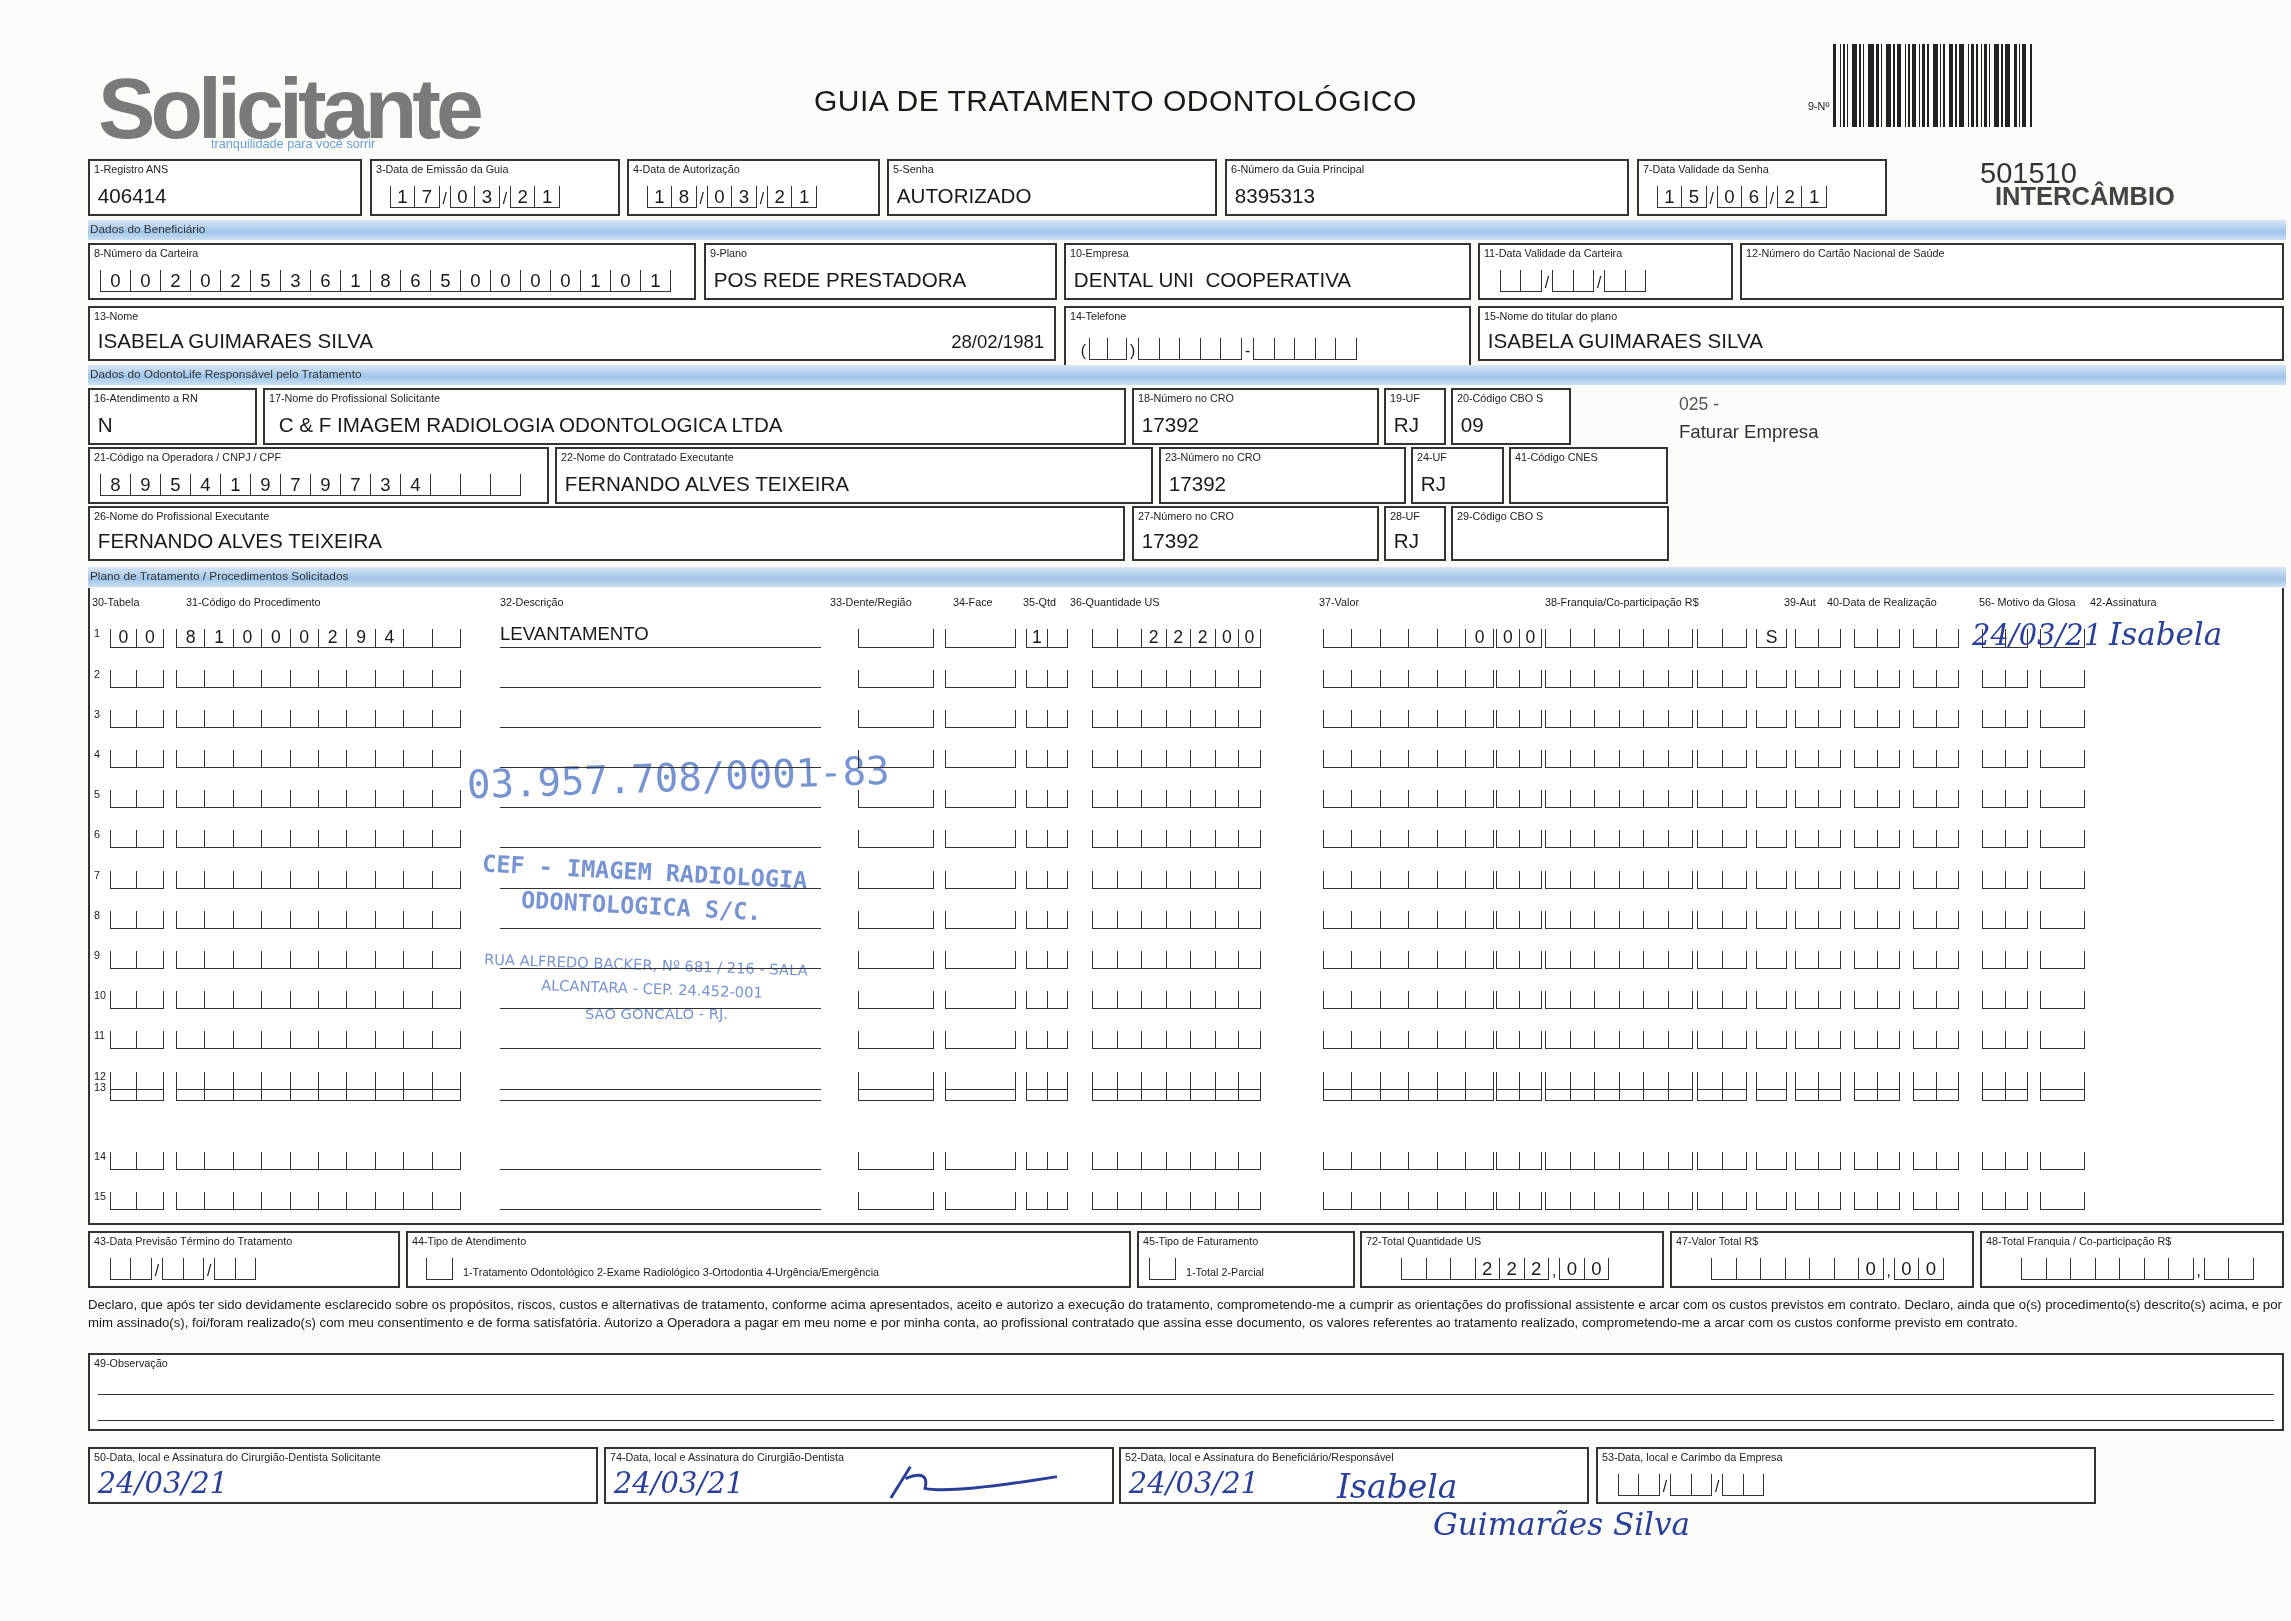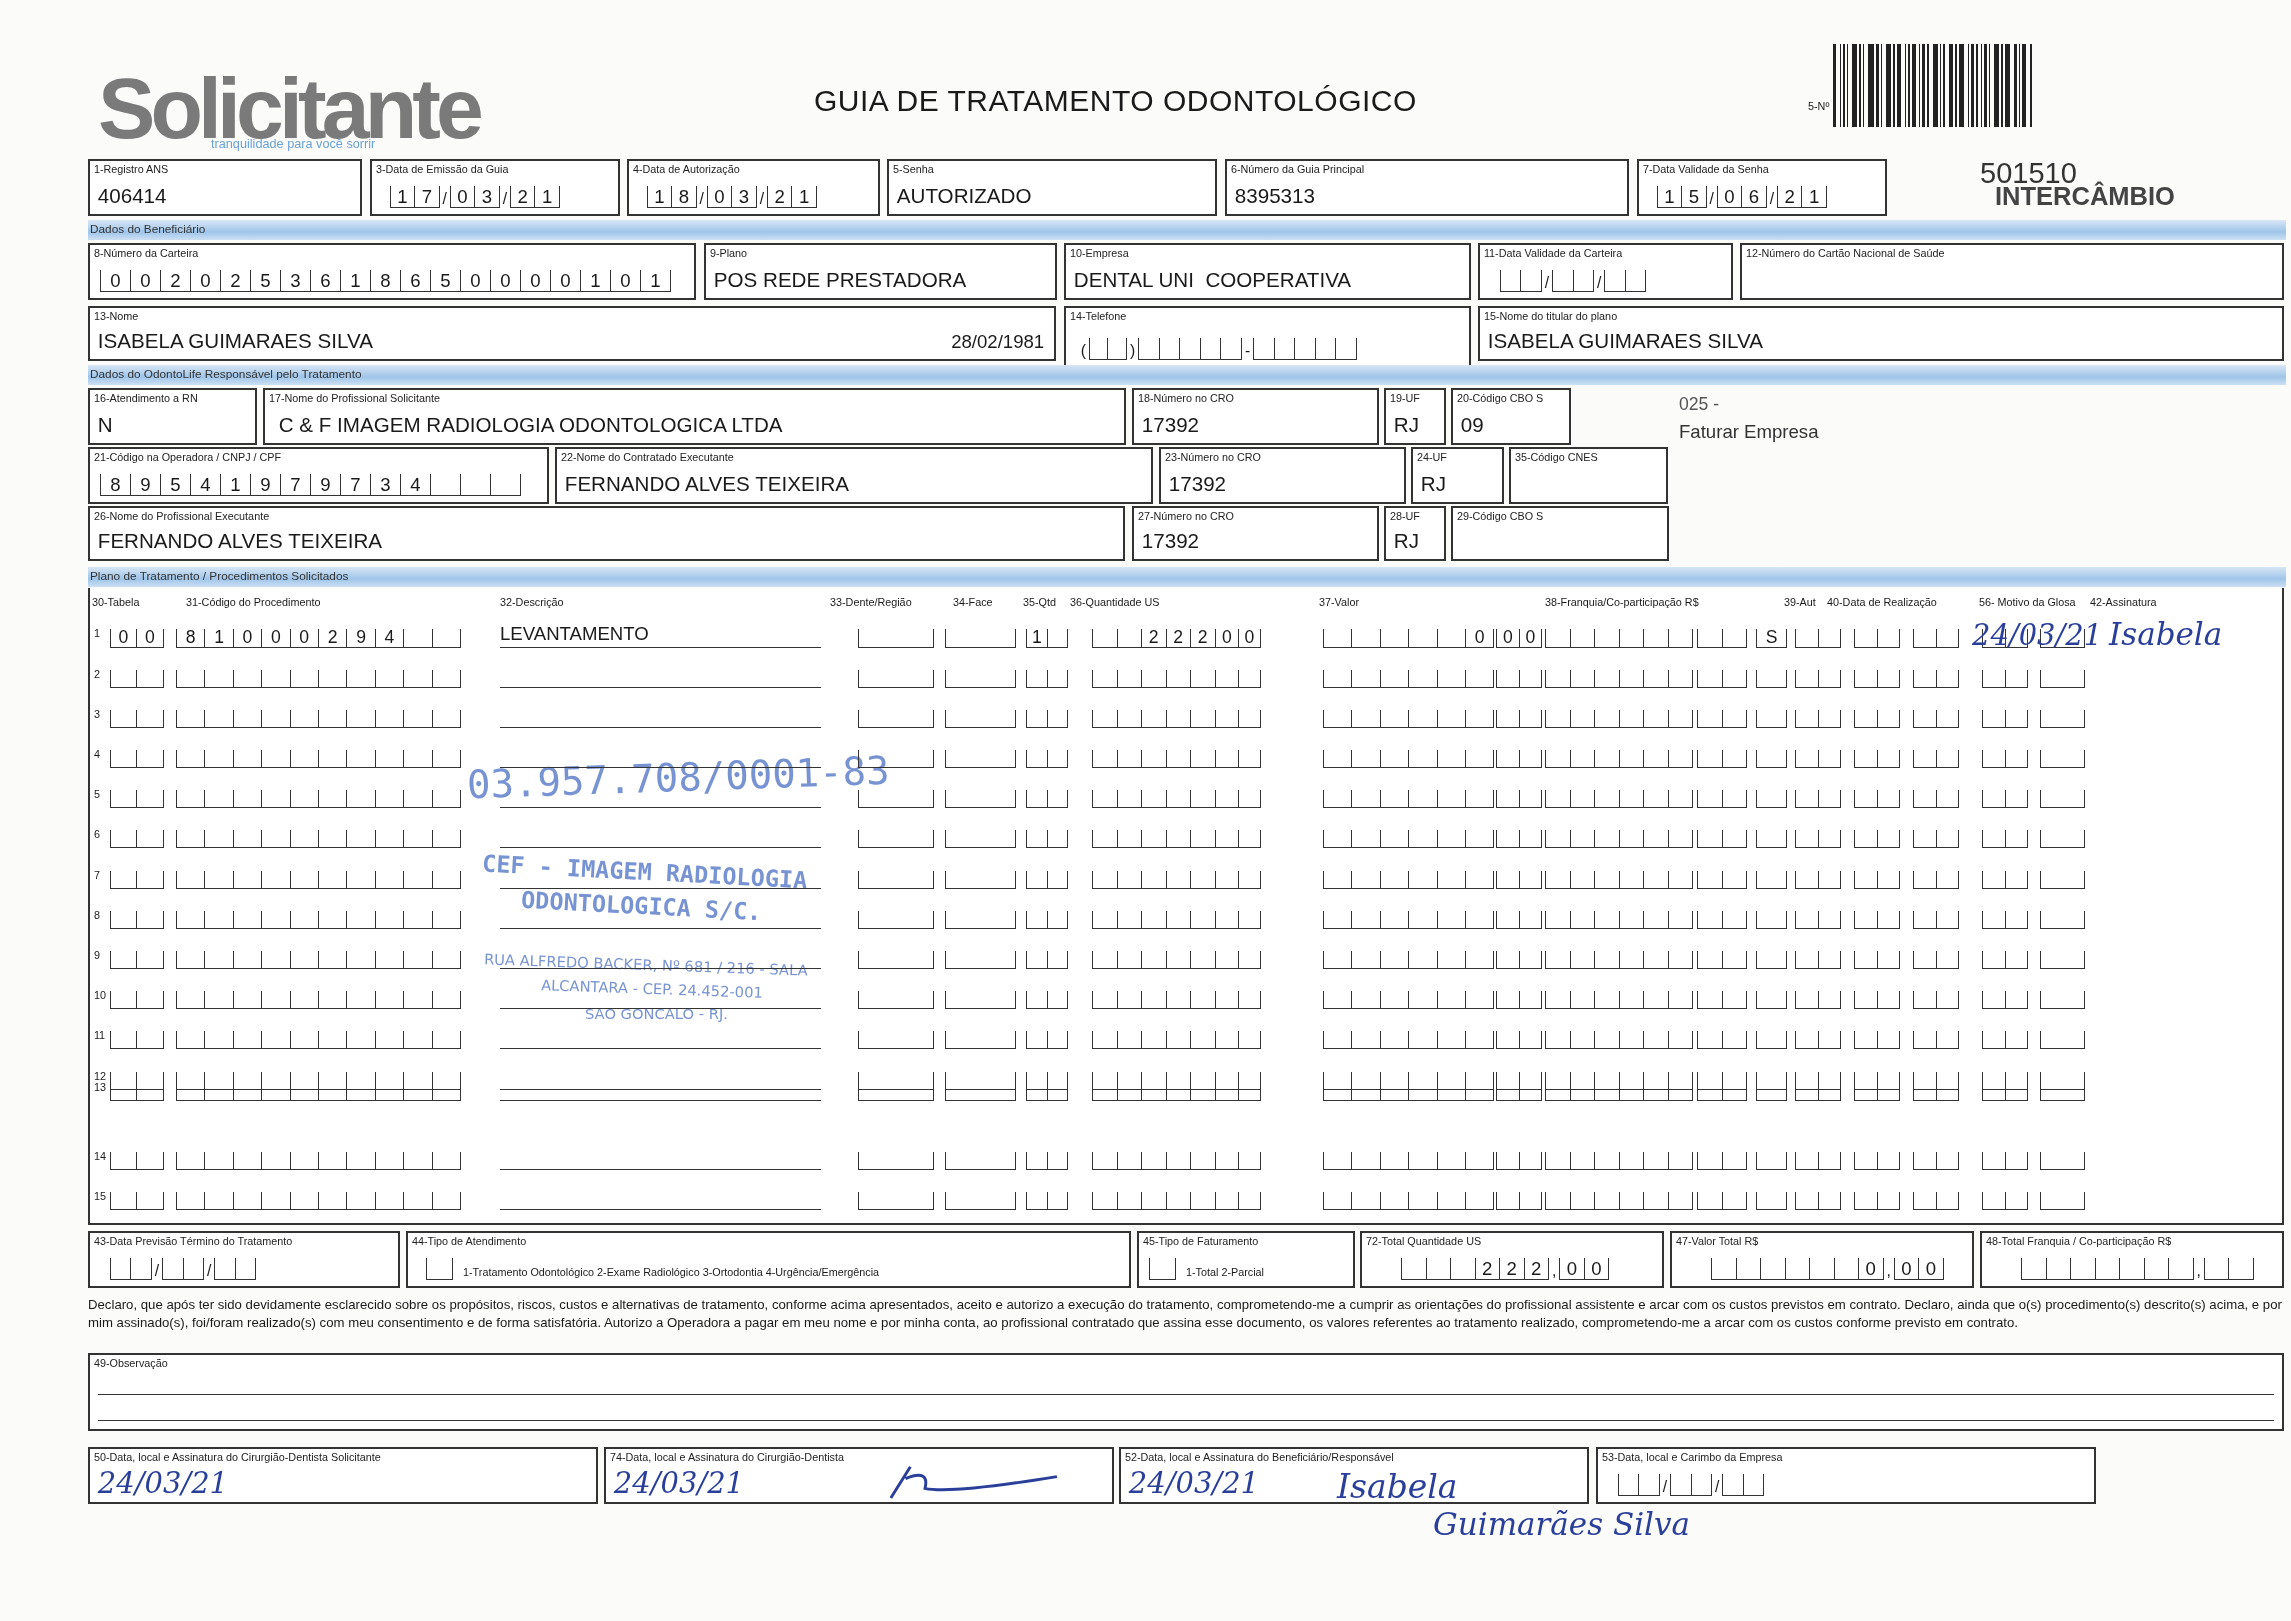--- a/index.html
+++ b/index.html
@@ -32,21 +32,21 @@
   .stamp{color:#4a6fc4;font-family:"DejaVu Sans Mono",monospace;opacity:.75;}
   .hand{color:#2a3f9a;font-family:"DejaVu Serif",serif;font-style:italic;}
   .decl{left:88px;top:1296px;width:2196px;font-size:13.2px;line-height:17.6px;}
 </style>
 </head>
 <body>
 
 <div class="abs logo">Solicitante</div>
 <div class="abs logo-sub">tranquilidade para você sorrir</div>
 <div class="abs title">GUIA DE TRATAMENTO ODONTOLÓGICO</div>
-<div class="abs no-label">5-Nº</div>
+<div class="abs no-label">9-Nº</div>
 <div class="abs barcode" id="barcode">
     <span style="width: 2.9px; margin-right: 3.9px;"></span>
     <span style="width: 1px; margin-right: 2px;"></span>
     <span style="width: 2px; margin-right: 2px;"></span>
     <span style="width: 1px; margin-right: 3.9px;"></span>
     <span style="width: 4.9px; margin-right: 2px;"></span>
     <span style="width: 2.9px; margin-right: 2px;"></span>
     <span style="width: 1px; margin-right: 3.9px;"></span>
     <span style="width: 5.9px; margin-right: 2px;"></span>
     <span style="width: 2.9px; margin-right: 2px;"></span>
@@ -298,21 +298,21 @@
 </div>
 <div class="box" style="left:1159px;top:447px;width:247px;height:57px;">
   <span class="lbl">23-Número no CRO</span>
   <span class="val">17392</span>
 </div>
 <div class="box" style="left:1411px;top:447px;width:93px;height:57px;">
   <span class="lbl">24-UF</span>
   <span class="val">RJ</span>
 </div>
 <div class="box" style="left:1509px;top:447px;width:159px;height:57px;">
-  <span class="lbl">35-Código CNES</span>
+  <span class="lbl">41-Código CNES</span>
 </div>
 
 <div class="box" style="left:88px;top:506px;width:1037px;height:55px;">
   <span class="lbl">26-Nome do Profissional Executante</span>
   <span class="val">FERNANDO ALVES TEIXEIRA</span>
 </div>
 <div class="box" style="left:1132px;top:506px;width:247px;height:55px;">
   <span class="lbl">27-Número no CRO</span>
   <span class="val">17392</span>
 </div>

